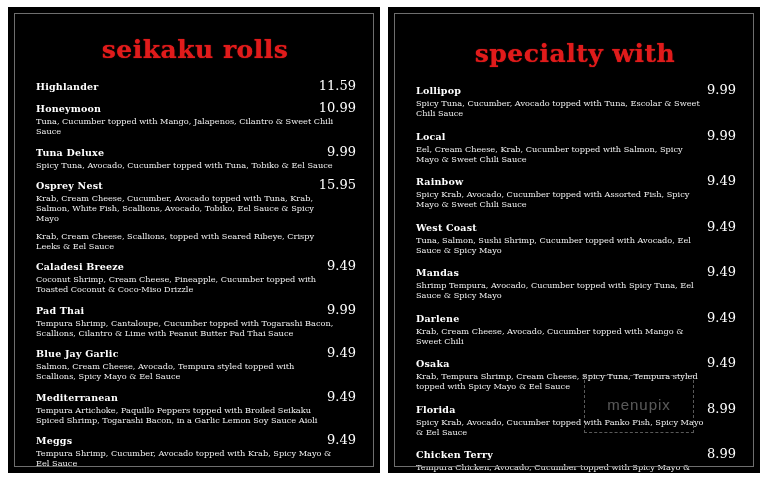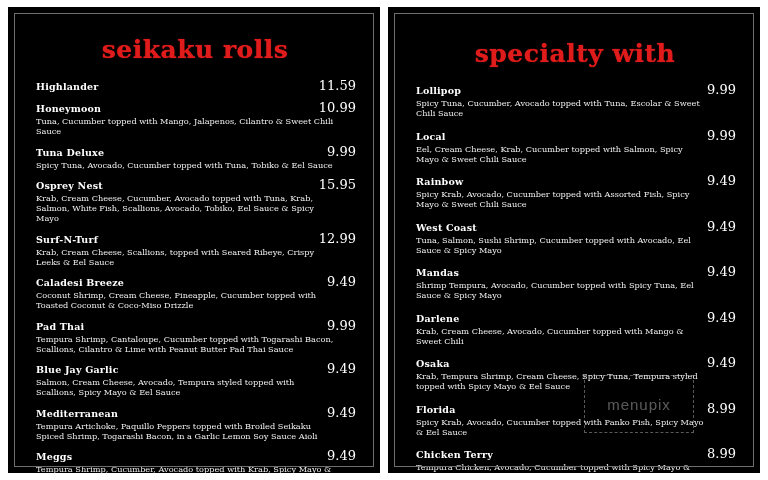--- a/index.html
+++ b/index.html
@@ -159,25 +159,20 @@
       <div class="item">
         <div class="item-head">
           <span class="item-name">Osprey Nest</span>
           <span class="dots"></span>
           <span class="item-price">15.95</span>
         </div>
         <div class="item-desc">Krab, Cream Cheese, Cucumber, Avocado topped with Tuna, Krab, Salmon, White Fish, Scallions, Avocado, Tobiko, Eel Sauce &amp; Spicy Mayo</div>
       </div>
 
       <div class="item">
-        <div class="item-head">
-          <span class="item-name">Surf-N-Turf</span>
-          <span class="dots"></span>
-          <span class="item-price">12.99</span>
-        </div>
         <div class="item-desc">Krab, Cream Cheese, Scallions, topped with Seared Ribeye, Crispy Leeks &amp; Eel Sauce</div>
       </div>
 
       <div class="item">
         <div class="item-head">
           <span class="item-name">Caladesi Breeze</span>
           <span class="dots"></span>
           <span class="item-price">9.49</span>
         </div>
         <div class="item-desc">Coconut Shrimp, Cream Cheese, Pineapple, Cucumber topped with Toasted Coconut &amp; Coco-Miso Drizzle</div>

